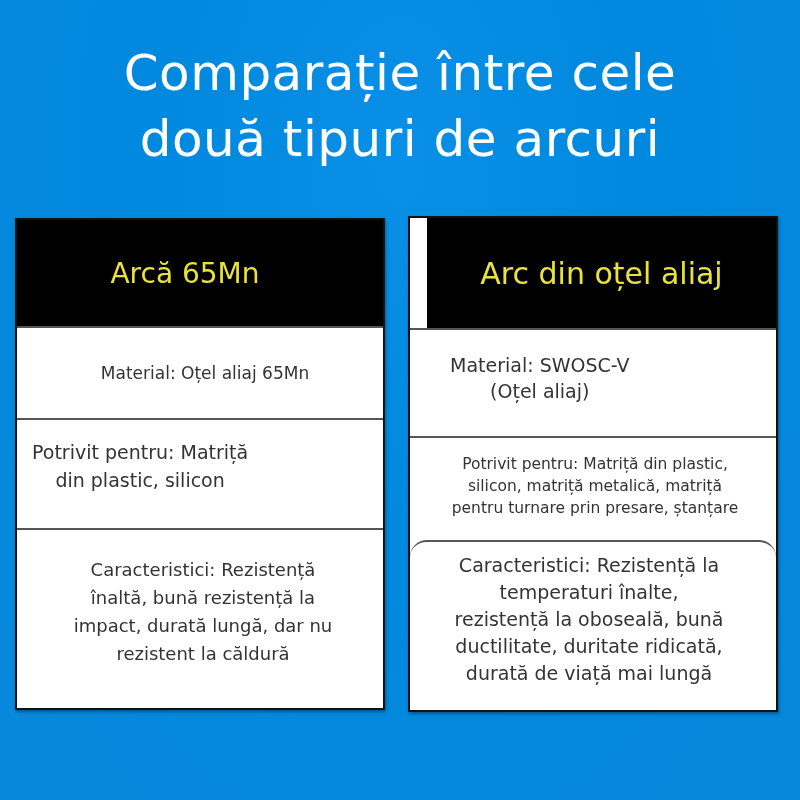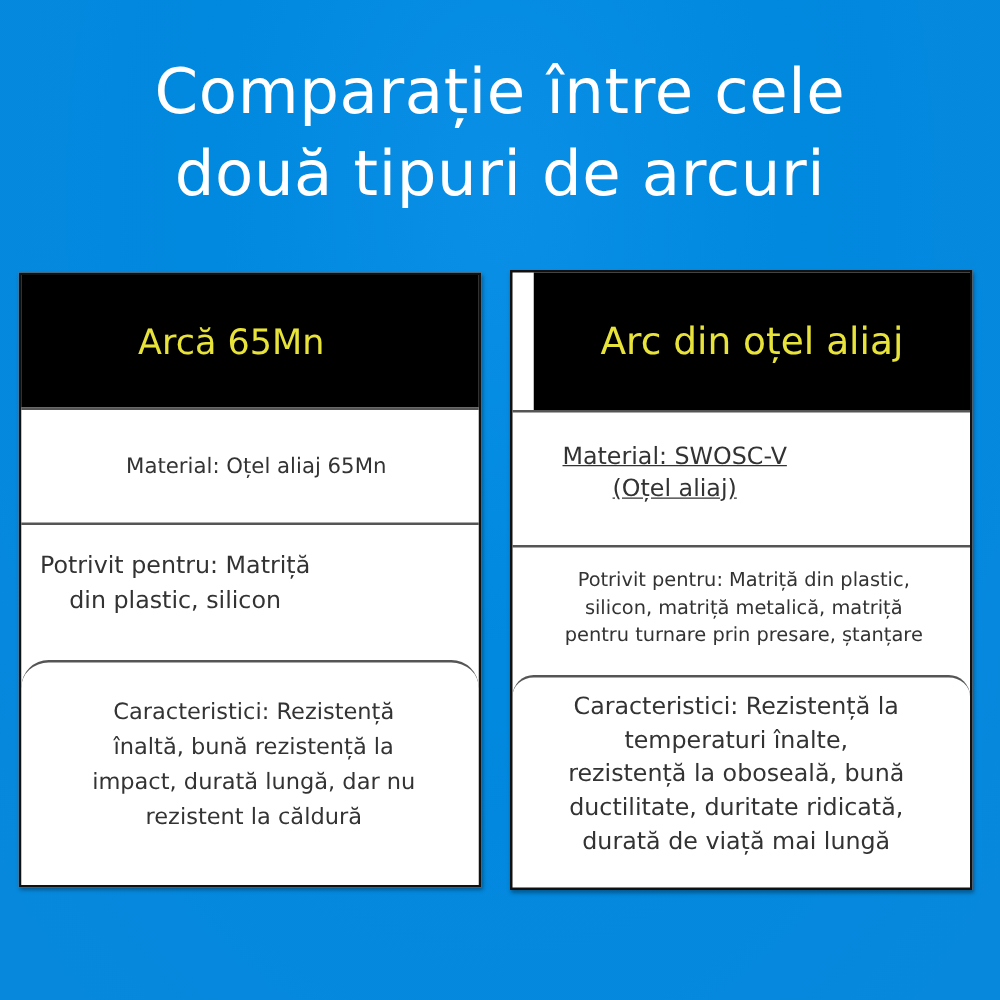--- a/index.html
+++ b/index.html
@@ -30,21 +30,21 @@
   .left .card-head { height:106px; padding-right:30px; box-sizing:border-box; }
   .right .card-head { height:110px; font-size:30px;margin-left:17px; }
   .row {
     display:flex; align-items:center; justify-content:center;
     text-align:center; color:#333; box-sizing:border-box;
     border-top:2px solid #555;
   }
   .row:first-of-type { border-top:none; }
   .left .r1 { height:92px; font-size:17px; padding-left:10px; }
   .left .r2 { height:110px; font-size:19px; line-height:28px; justify-content:flex-start; padding-left:15px; padding-bottom:16px; }
-  .left .r3 { flex:1; font-size:18px; line-height:28px; padding:0 20px 14px 26px;border-radius:22px; }
+  .left .r3 { flex:1; font-size:18px; line-height:28px; padding:0 20px 14px 26px; }
   .right .r1 { height:108px; font-size:19px; line-height:26px; justify-content:flex-start; padding-left:40px; padding-bottom:10px; }
   .right .r2 { height:104px; font-size:15.5px; line-height:22px; padding:0 8px 6px 12px; }
   .right .r3 { flex:1; font-size:19px; line-height:27px; padding:0 18px 10px 10px; align-items:flex-start; padding-top:10px;border-radius:17px; }
   .r1 .txt, .r2 .txt, .r3 .txt { white-space:pre-line; }
   .left .r2 .txt { text-align:center; }
 </style>
 </head>
 <body>
 
 <div class="title" style="white-space:pre-line;">Comparație între cele
@@ -67,21 +67,21 @@
 impact, durată lungă, dar nu
 rezistent la căldură</span>
   </div>
 </div>
 
 <div class="card right">
   <div class="card-head">
     <span>Arc din oțel aliaj</span>
   </div>
   <div class="row r1">
-    <span class="txt" style="text-align:center;text-decoration:underline;">Material: SWOSC-V
+    <span class="txt" style="text-align:center;">Material: SWOSC-V
 (Oțel aliaj)</span>
   </div>
   <div class="row r2">
     <span class="txt">Potrivit pentru: Matriță din plastic,
 silicon, matriță metalică, matriță
 pentru turnare prin presare, ștanțare</span>
   </div>
   <div class="row r3">
     <span class="txt">Caracteristici: Rezistență la
 temperaturi înalte,

